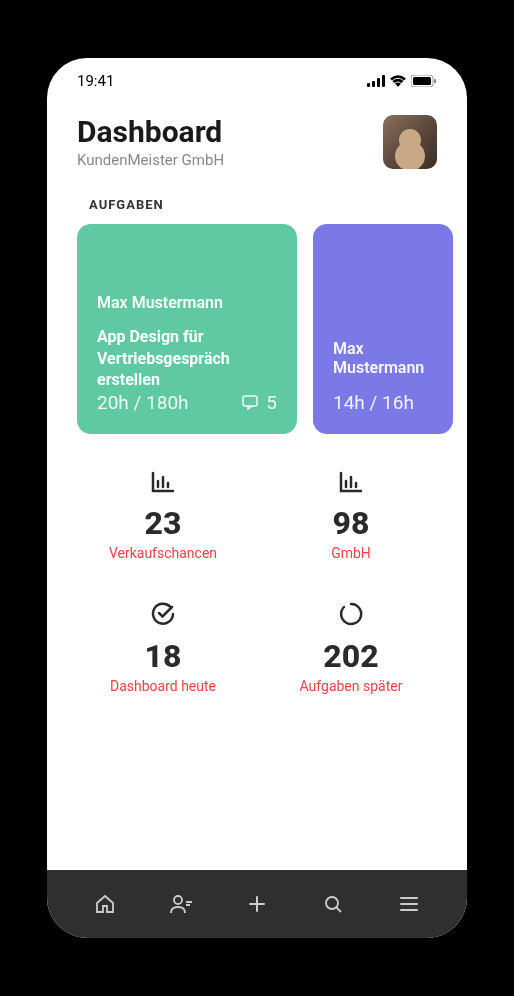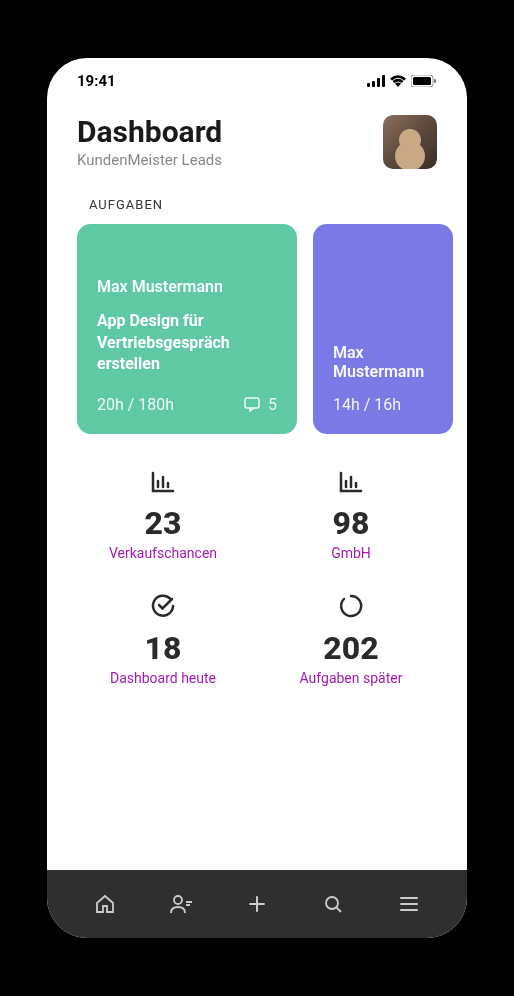--- a/index.html
+++ b/index.html
@@ -21,21 +21,21 @@
       position: relative;
       display: flex;
       flex-direction: column;
     }
     .status-bar {
       display: flex;
       justify-content: space-between;
       align-items: center;
       padding: 14px 30px 4px;
       font-size: 15px;
-      font-weight: 700;
+      font-weight: 400;
     }
     .status-right { display: flex; gap: 5px; align-items: center; }
     .content {
       flex: 1;
       padding: 20px 30px 0;
       overflow: hidden;
     }
     .header {
       display: flex;
       justify-content: space-between;
@@ -66,21 +66,21 @@
       width: 22px;
       height: 22px;
       background: #c9a886;
       border-radius: 50%;
       top: 14px;
       left: 16px;
       box-shadow: 0 16px 0 4px #c9a886;
     }
     .section-label {
       font-size: 13px;
-      font-weight: 400;
+      font-weight: 700;
       letter-spacing: 1px;
       color: #333;
       margin: 0 0 12px 12px;
     }
     .cards {
       display: flex;
       gap: 16px;
       margin-bottom: 28px;
     }
     .card {
@@ -105,52 +105,51 @@
     .card-person {
       font-size: 16px;
       font-weight: 600;
       opacity: 0.95;
       margin-bottom: 14px;
     }
     .card-title {
       font-size: 16px;
       font-weight: 700;
       line-height: 1.35;
-      margin-bottom: 20px;
     }
     .card-footer {
       display: flex;
       justify-content: space-between;
       align-items: center;
-      font-size: 16px;
+      font-size: 19px;
       opacity: 0.9;
     }
     .comment { display: flex; align-items: center; gap: 8px; }
     .stats {
       display: grid;
       grid-template-columns: 1fr 1fr;
-      gap: 32px 16px;
+      gap: 40px 16px;
       padding: 8px 0;
     }
     .stat {
       display: flex;
       flex-direction: column;
       align-items: center;
       text-align: center;
     }
     .stat-icon { margin-bottom: 8px; }
     .stat-value {
       font-size: 32px;
       font-weight: 800;
       color: #2a2a2a;
       line-height: 1.1;
     }
     .stat-label {
       font-size: 14px;
-      color: #a21caf;
+      color: #ef4444;
       margin-top: 4px;
     }
     .nav {
       background: #2f2f2f;
       height: 68px;
       display: flex;
       justify-content: space-around;
       align-items: center;
       padding: 0 20px;
     }
@@ -186,21 +185,21 @@
           <rect x="23" y="4" width="2" height="4" rx="1" fill="#000" opacity="0.5"></rect>
         </svg>
     </div>
   </div>
 
   <div class="content">
 
     <div class="header">
       <div>
         <div class="page-title">Dashboard</div>
-        <div class="page-subtitle">KundenMeister Leads</div>
+        <div class="page-subtitle">KundenMeister GmbH</div>
       </div>
       <div class="avatar"></div>
     </div>
 
     <div class="section-label">AUFGABEN</div>
 
     <div class="cards">
       <div class="card card-green">
         <div class="card-spacer"></div>
         <div class="card-person">Max Mustermann</div>

